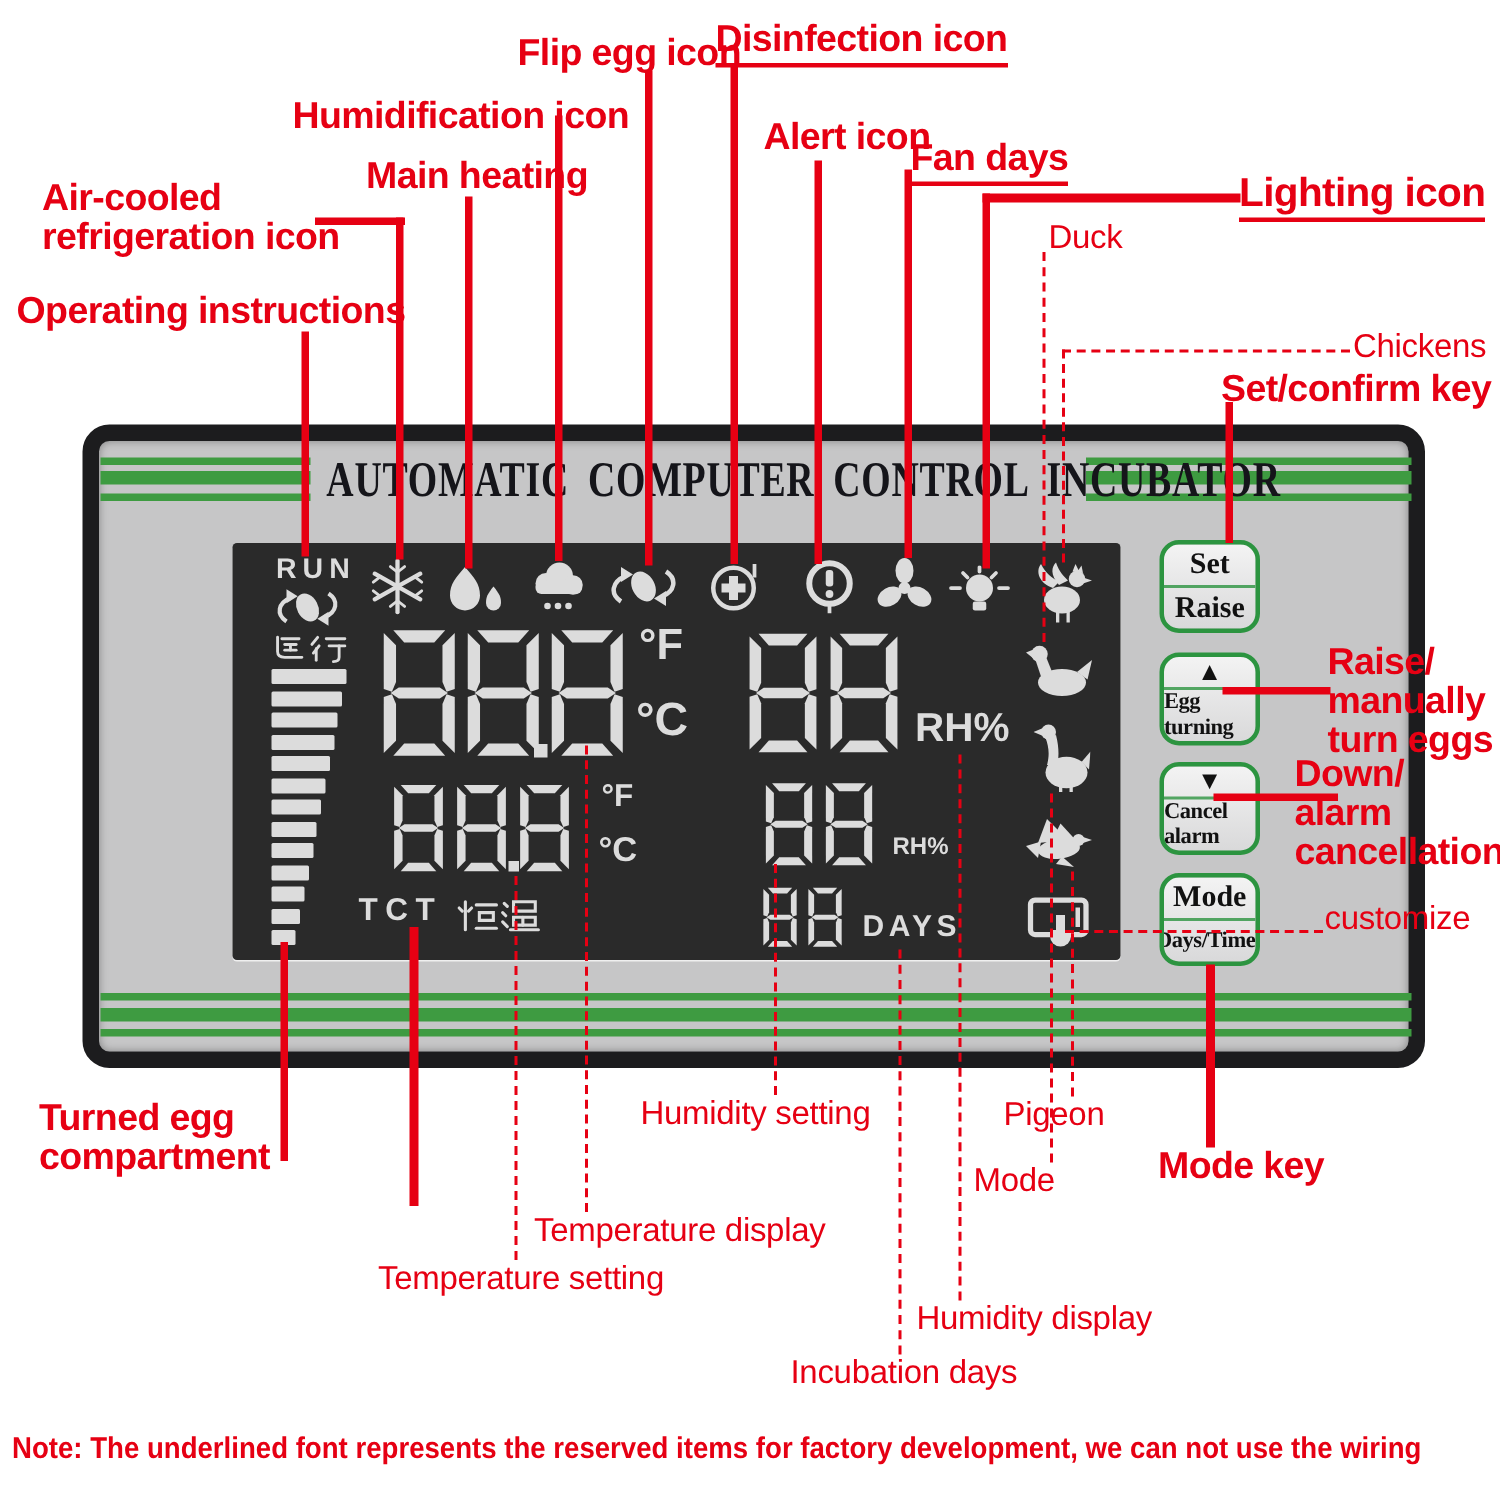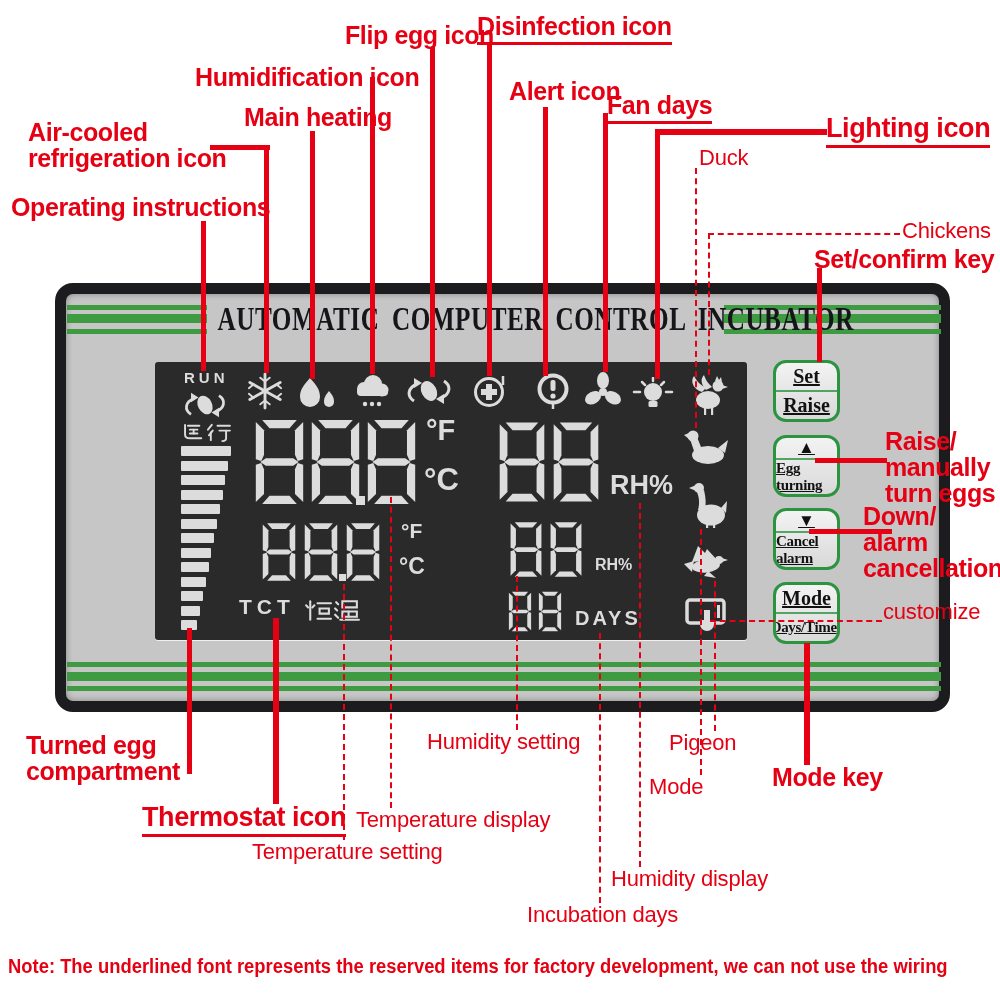--- a/index.html
+++ b/index.html
@@ -17,21 +17,21 @@
   .title{position:absolute;left:210px;top:301px;width:505px;text-align:center;
          font-family:"Liberation Serif",serif;font-weight:bold;font-size:26px;color:#15151a;
          transform:scale(.97,1.28);transform-origin:center top;letter-spacing:.5px;word-spacing:6px;
          white-space:nowrap;}
   
   .lcd{position:absolute;left:155px;top:362px;width:592px;height:278px;background:var(--lcd);
        border-radius:3px;box-shadow:0 1px 0 #efefef;}
   .lcd *{box-sizing:border-box;}
   .lcd .abs{position:absolute;}
   .lcdtxt{color:var(--seg);}
-  .run{font-weight:bold;font-size:15px;letter-spacing:4px;}
+  .run{font-weight:bold;font-size:19px;letter-spacing:4px;}
   .tct{font-weight:bold;font-size:21px;letter-spacing:5px;}
   .unitF{font-weight:bold;font-size:29px;}
   .unitC{font-weight:bold;font-size:31px;}
   .unitFs{font-weight:bold;font-size:21px;}
   .unitCs{font-weight:bold;font-size:23px;}
   .rhbig{font-weight:bold;font-size:27px;}
   .rhsmall{font-weight:bold;font-size:16px;}
   .days{font-weight:bold;font-size:20px;letter-spacing:3px;}
   .digrow{display:flex;align-items:flex-start;}
   .dig-tb svg.segd{width:51px;height:88px;margin-right:5px;}
@@ -41,21 +41,21 @@
   .dig-dy svg.segd{width:26px;height:41px;margin-right:4px;}
   .dot{position:absolute;background:var(--seg);}
   .licon{position:absolute;}
   .licon svg{width:100%;height:100%;display:block;}
   #bars .bar{background:var(--seg);height:10px;margin-bottom:4.5px;border-radius:1px;}
   
   .pbtn{position:absolute;left:773px;width:67px;height:62px;border:3px solid var(--btn-green);
         border-radius:13px;background:linear-gradient(#f3f3f3,#d9d9da);box-sizing:border-box;
         display:flex;flex-direction:column;overflow:hidden;cursor:pointer;}
   .pbtn .half{flex:1;display:flex;align-items:center;justify-content:center;
-        font-family:"Liberation Serif",serif;font-weight:bold;color:#111;text-decoration:underline;}
+        font-family:"Liberation Serif",serif;font-weight:bold;color:#111;}
   .pbtn .divid{height:2px;background:var(--btn-green);opacity:.8;}
   .t20{font-size:20px;} .t14{font-size:15px;letter-spacing:-.3px;} .tri{font-size:17px;font-family:"DejaVu Sans",sans-serif;}
   
   .co{position:absolute;color:var(--red);white-space:nowrap;line-height:1.04;}
   .b{font-weight:bold;font-size:25px;letter-spacing:-.4px;}
   .big{font-size:27px;}
   .r{font-size:22px;font-weight:normal;letter-spacing:-.2px;}
   .ul{border-bottom:3px solid var(--red);padding-bottom:2px;}
   .pre{white-space:pre-line;}
   .ctr{}
@@ -484,21 +484,20 @@
 turn eggs</div>
   <div class="co b pre" style="left:863px;top:503px">Down/
 alarm
 cancellation</div>
   <div class="co r" style="left:883px;top:601px">customize</div>
   <div class="co b pre ctr" style="left:26px;top:732px;width:165px">Turned egg
 compartment</div>
   <div class="co b" style="left:772px;top:764px">Mode key</div>
   <div class="co r" style="left:669px;top:732px">Pigeon</div>
   <div class="co r" style="left:649px;top:776px">Mode</div>
-  <div class="co b big" style="left:142px;top:803px"><span class="ul">Thermostat icon</span></div>
   <div class="co r" style="left:356px;top:809px">Temperature display</div>
   <div class="co r" style="left:252px;top:841px">Temperature setting</div>
   <div class="co r" style="left:427px;top:731px">Humidity setting</div>
   <div class="co r" style="left:611px;top:868px">Humidity display</div>
   <div class="co r" style="left:527px;top:904px">Incubation days</div>
 
   <div class="note">Note: The underlined font represents the reserved items for factory development, we can not use the wiring</div>
 </div>
 
 </body></html>

